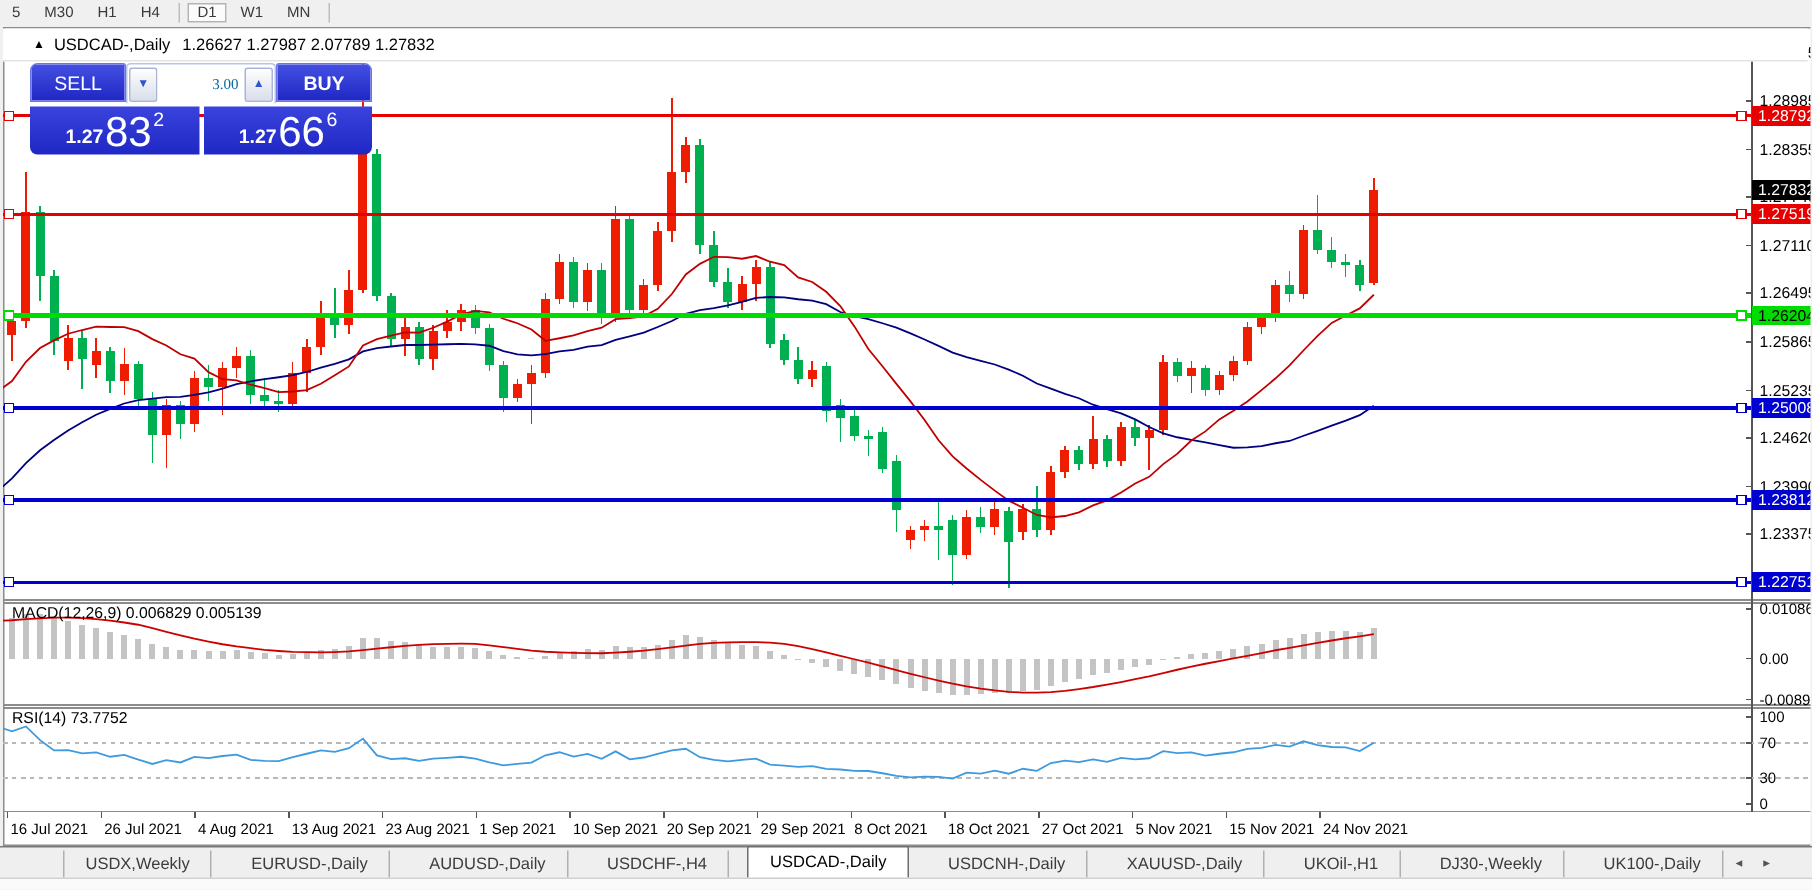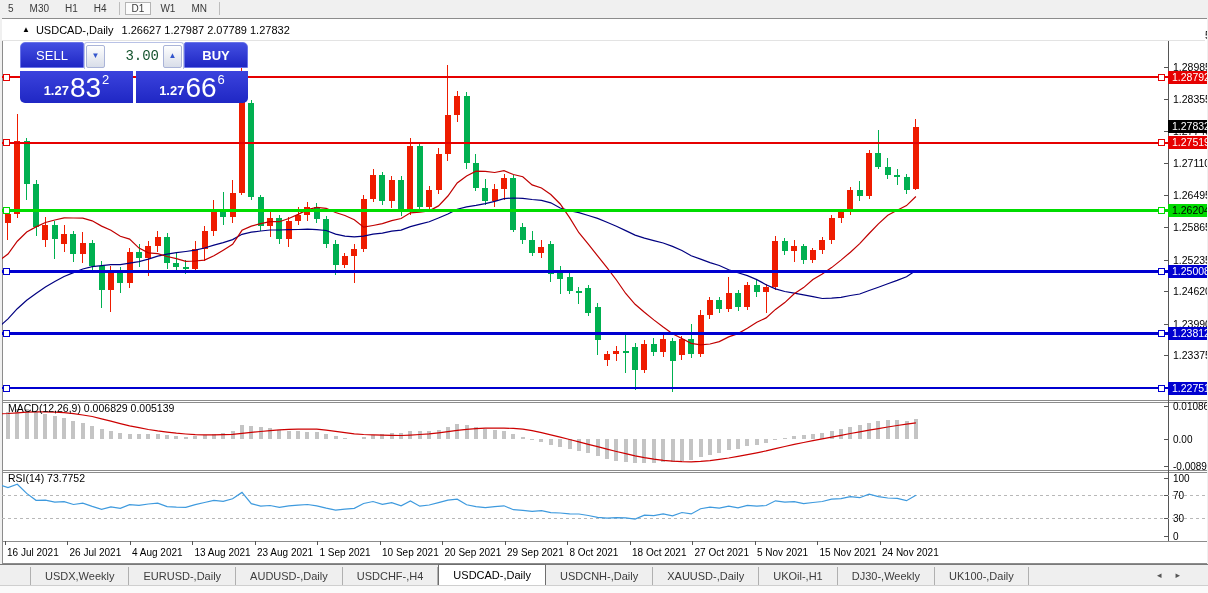--- a/index.html
+++ b/index.html
@@ -23,33 +23,33 @@
   .trade-panel{position:absolute;left:20px;top:42px;width:228px;height:59px;z-index:5;font-family:"Liberation Sans",sans-serif;}
   .row-top{display:flex;height:27px;}
   .btn{width:64px;height:26px;line-height:26px;text-align:center;color:#fff;font-size:13px;
     background:linear-gradient(#4450e2,#1f27c4);border:1px solid #6a74e8;box-sizing:border-box;cursor:pointer;}
   .btn.sell{border-radius:5px 2px 0 0;}
   .btn.buy{border-radius:2px 5px 0 0;font-weight:bold;}
   .spin{flex:1;display:flex;align-items:center;background:#fff;border:1px solid #b9c2e6;
     border-bottom:none;border-radius:3px 3px 0 0;padding:1px;box-sizing:border-box;}
   .spin-btn{width:17px;height:21px;line-height:19px;text-align:center;font-size:8px;color:#3355cc;
     background:linear-gradient(#fefefe,#d9dee9);border:1px solid #aab4d8;border-radius:2px;cursor:pointer;}
-  .vol{flex:1;width:40px;height:20px;border:none;outline:none;font-size:14px;text-align:right;
-    padding-right:4px;font-family:Liberation Mono, monospace;color:#14532d;}
+  .vol{flex:1;width:40px;height:20px;border:none;outline:none;font-size:10px;text-align:right;
+    padding-right:4px;font-family:Liberation Serif, serif;color:#0369a1;}
   .row-prices{display:flex;height:32px;margin-top:2px;}
   .pbox{background:linear-gradient(#3b43dd,#1f27c4);color:#fff;height:32px;display:flex;
     align-items:flex-end;justify-content:center;padding-bottom:2px;box-sizing:border-box;cursor:pointer;}
   .pbox.left{width:113px;border-radius:0 0 0 5px;margin-right:3px;}
   .pbox.right{width:112px;border-radius:0 0 5px 0;}
   .pbox .small{font-size:13px;font-weight:bold;margin:0 1px 3px 0;}
   .pbox .big{font-size:28px;line-height:26px;}
   .pbox .sup{font-size:13px;margin:0 0 14px 1px;}
   
   .tabbar{position:absolute;left:0;top:564px;width:1208px;height:21px;background:#efefef;
-    border-top:1px solid #7a7a7a;display:flex;align-items:flex-end;font-size:11px;color:#3c3c3c;}
+    border-top:1px solid #7a7a7a;display:flex;align-items:flex-end;font-size:11px;color:#3c3c3c;gap:12px;}
   .tabbar .pad{width:30px;}
   .tab{padding:3px 14px 3px 14px;border-right:1px solid #b0b0b0;height:13px;line-height:13px;cursor:pointer;white-space:nowrap;}
   .tab.first{border-left:1px solid #b0b0b0;}
   .tab.active{background:#ffffff;border:1px solid #6e6e6e;border-bottom:none;color:#000;
     padding:4px 14px 4px 14px;}
   .tab-arrows{position:absolute;right:14px;top:5px;color:#555;font-size:9px;letter-spacing:14px;cursor:pointer;}
   .bottom-strip{position:absolute;left:0;top:585px;width:1208px;height:8px;background:#fafafa;
     border-top:1px solid #cfcfcf;}
 </style>
 </head>

